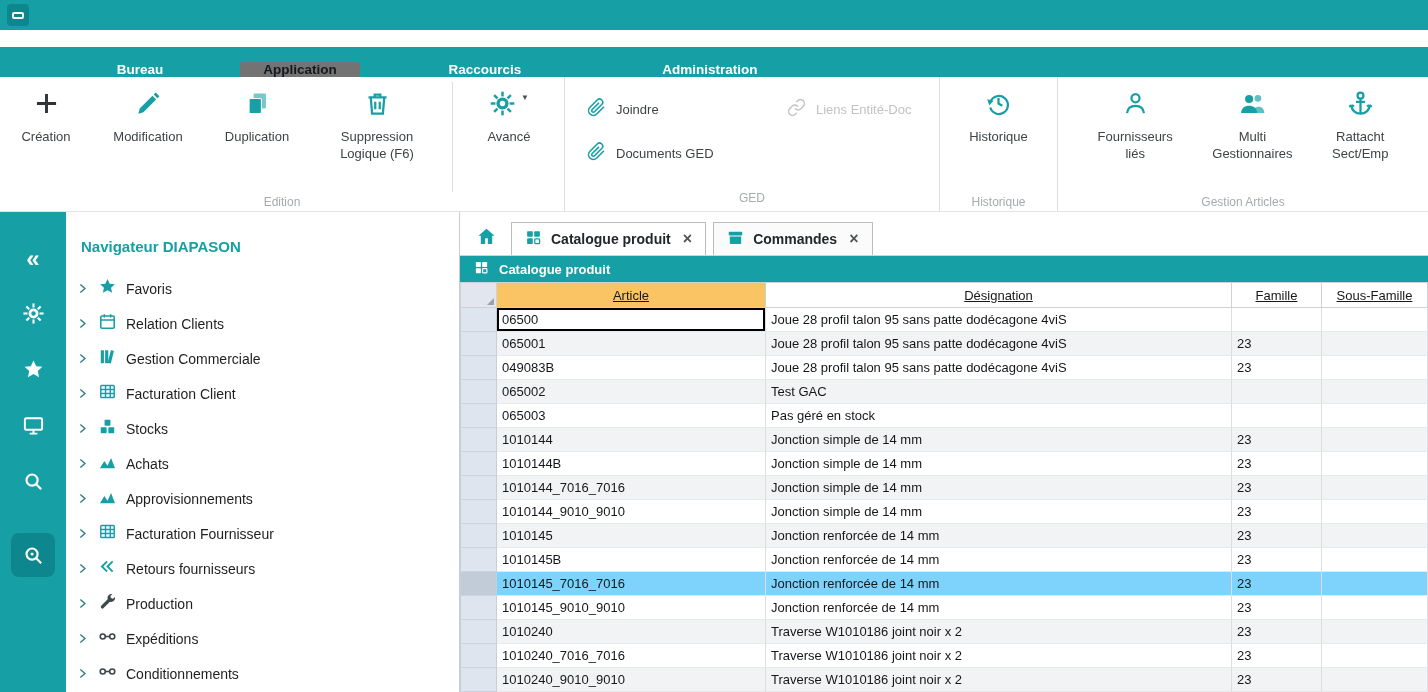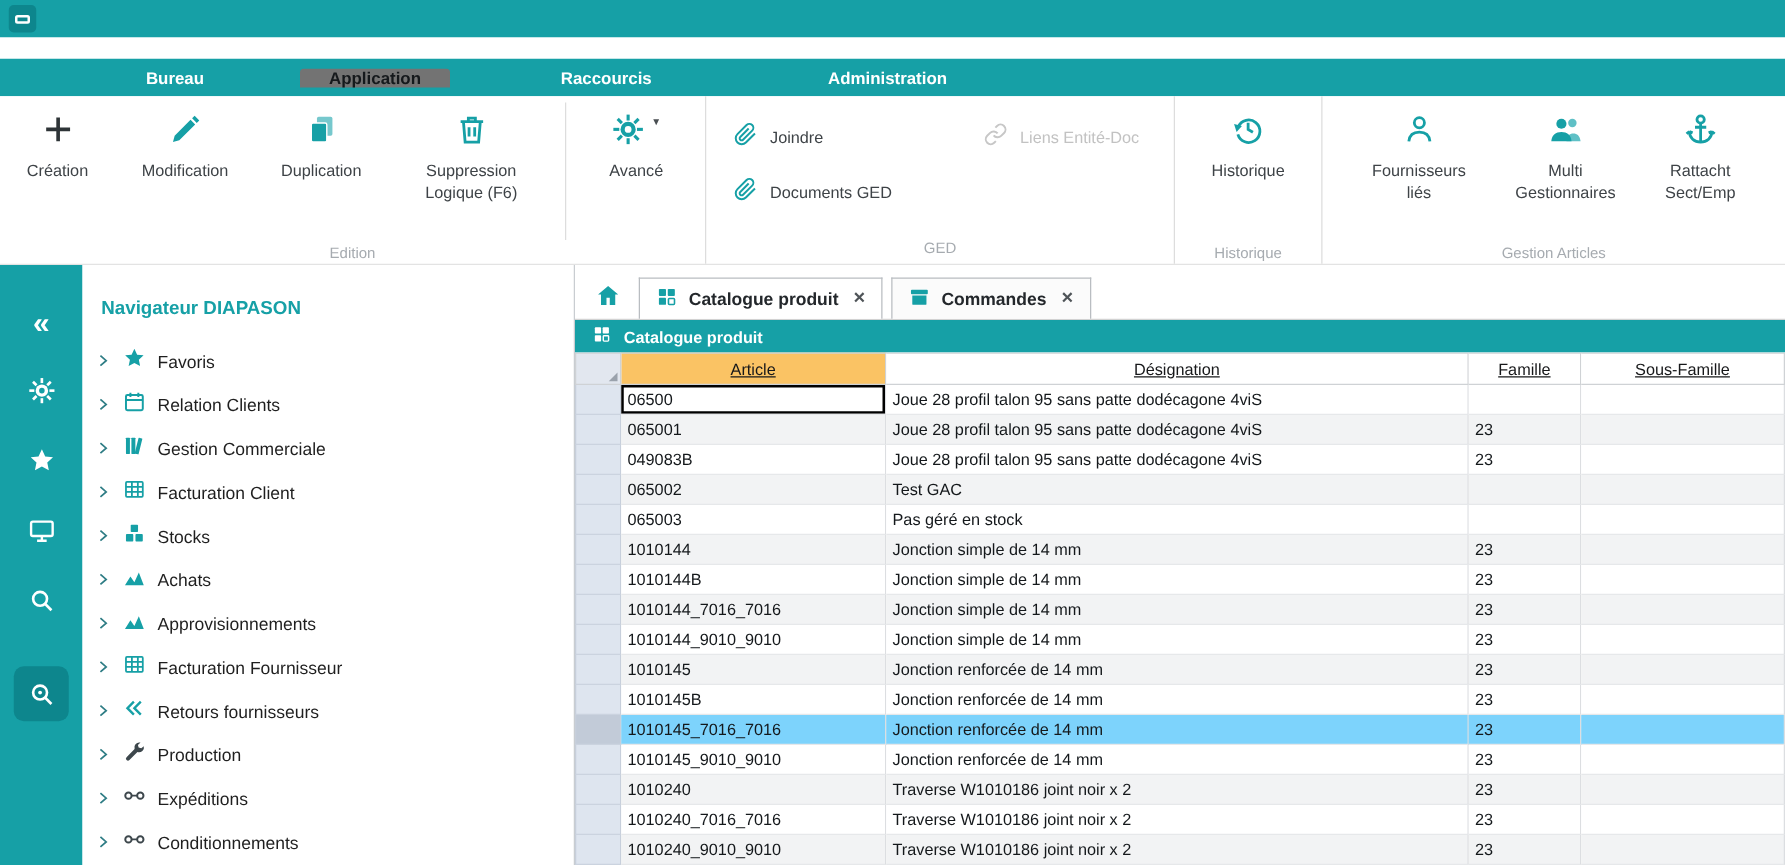--- a/index.html
+++ b/index.html
@@ -7,21 +7,21 @@
   body{font-family:"Liberation Sans","DejaVu Sans",sans-serif;background:#fff;overflow:hidden;position:relative}
   :root{--teal:#16A0A6;--teal-dark:#0D868D;--ink:#3E4347;--grid-line:#DCDEE1}
 
   
   .titlebar{height:30px;background:var(--teal);display:flex;align-items:center;padding-left:7px}
   .appchip{width:22px;height:22px;background:var(--teal-dark);border-radius:4px;display:flex;align-items:center;justify-content:center}
   .appchip span{display:block;width:12px;height:7px;border:2px solid #fff;border-radius:2px}
   .titlegap{height:17px;background:#fff}
 
   
-  .tabsrow{height:30px;background:var(--teal);display:flex;align-items:center}
+  .tabsrow{height:30px;background:var(--teal);display:flex;align-items:flex-end}
   .rtab{display:flex;align-items:center;justify-content:center;color:#fff;font-weight:700;font-size:13.5px;cursor:pointer}
   .rtab.t0{width:160px;margin-left:60px}
   .rtab.t2{width:250px}
   .rtab.t3{width:200px}
   .rtab.active{width:120px;margin-left:20px;background:#737373;color:#15191C;border-radius:3px 3px 0 0}
 
   
   .ribbon{height:135px;background:#fff;border-bottom:1px solid #E3E3E3;display:flex}
   .rgroup{display:flex;flex-direction:column;border-right:1px solid #DDDDDD}
   .rgroup:last-child{border-right:none}
@@ -76,21 +76,21 @@
   .panelbar svg{width:15px;height:15px}
 
   
   .grid{flex:1;display:flex;flex-direction:column;overflow:hidden}
   .ghead{display:flex;height:26px;flex:none}
   .hcell{border-right:1px solid #CFD2D5;border-top:1px solid #CFD2D5;border-bottom:1px solid #CFD2D5;background:#fff;font-size:13px;color:#17181A;display:flex;align-items:center;justify-content:center;text-decoration:underline;cursor:pointer;white-space:nowrap;overflow:hidden}
   .hcell.hsel{background:#E2E7EF;position:relative;text-decoration:none;border-left:1px solid #CFD2D5}
   .hcell.hsel::after{content:"";position:absolute;right:2px;bottom:2px;border-left:7px solid transparent;border-bottom:7px solid #9AA2AC}
   .hcell.hart{background:#FAC364}
   .w-sel{width:37px;flex:none}
-  .w-art{width:212px;flex:none}
+  .w-art{width:269px;flex:none}
   .w-des{width:466px;flex:none}
   .w-fam{width:90px;flex:none}
   .w-sfam{flex:1;min-width:0}
   .grow{display:flex;height:24px;flex:none}
   .cell{border-right:1px solid var(--grid-line);border-bottom:1px solid #E6E8EA;font-size:13px;color:#14181B;display:flex;align-items:center;padding:0 5px;white-space:nowrap;overflow:hidden;background:#fff;cursor:default}
   .cell.csel{background:#DEE5EF;border-right:1px solid #C7CFDB;border-bottom:1px solid #CBD3DF;border-left:1px solid #C7CFDB;padding:0}
   .grow.alt .dcell{background:#F2F3F4}
   .grow.hl .dcell{background:#7dd3fc}
   .grow.hl .csel{background:#C2CBD8}
   .cell.focus{box-shadow:inset 0 0 0 2px #000;background:#fff !important}

